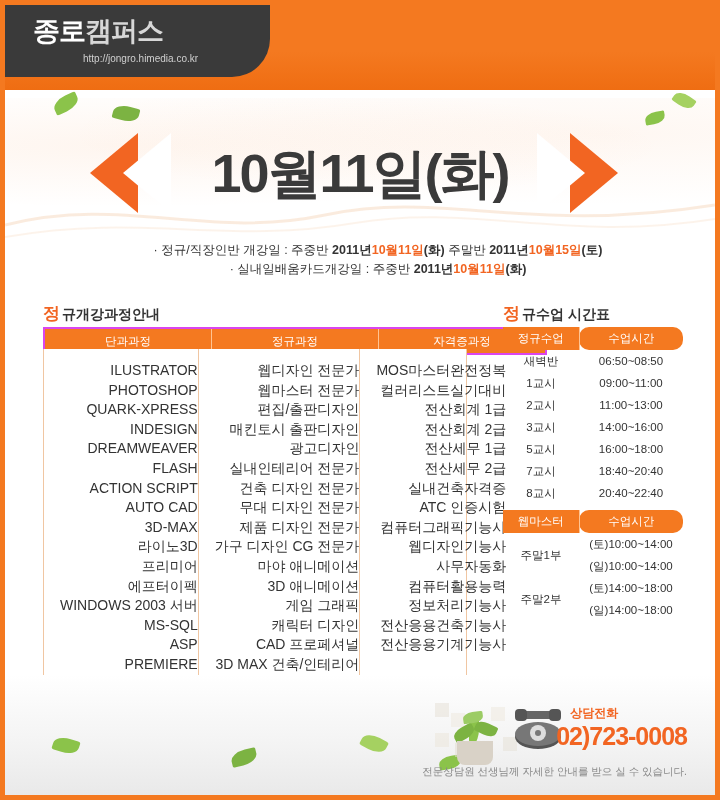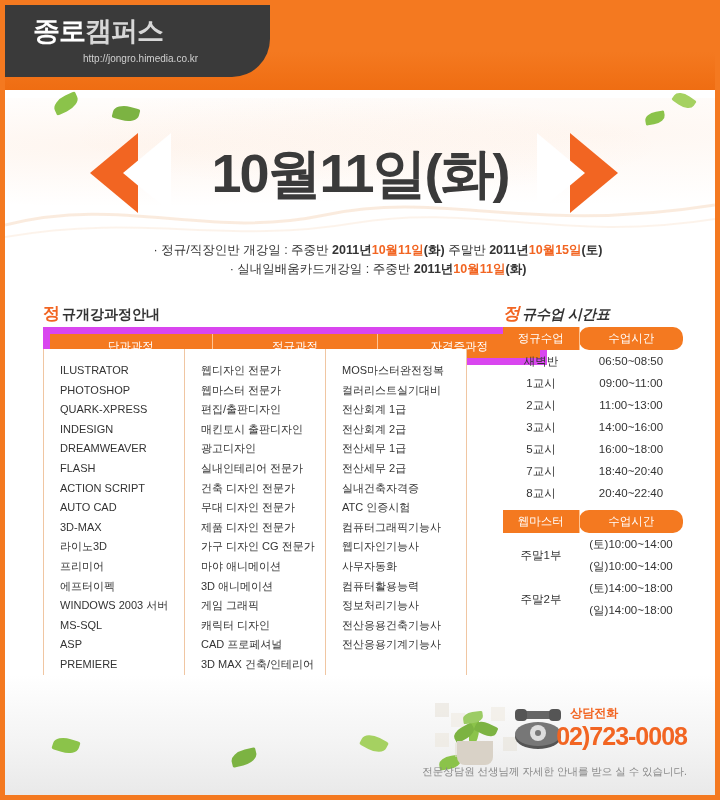--- a/index.html
+++ b/index.html
@@ -117,21 +117,21 @@
     font-size:14px;font-weight:bold;color:#333;
   }
   .sec-title .jeong{
     display:inline-block;
     color:#f26522;font-size:17px;font-weight:bold;
     margin-right:2px;
   }
   
   .left-table{
     position:absolute;left:38px;top:322px;width:504px;
-    border:7px solid #d946ef;
+    border:2px solid #d946ef;
     border-collapse:collapse;
   }
   .left-table th{
     background:#f47920;color:#fff;
     font-size:11.5px;font-weight:normal;
     height:22px;
     border-right:1px solid #ffc391;
   }
   .left-table th:last-child{border-right:none;}
   .cols{
@@ -143,23 +143,24 @@
   }
   .col{
     flex:1;
     border-right:1px solid #f0c6a2;
     padding:12px 0 0 16px;
     box-sizing:border-box;
   }
   .col:last-child{border-right:none;}
   .col li{
     list-style:none;
-    font-size:11px;color:#333;
+    font-size:14px;color:#333;
     line-height:19.6px;
     white-space:nowrap;
+    text-align:right;
   }
   .col ul{margin:0;padding:0;}
   
   .rt{
     position:absolute;
     width:180px;
     border-collapse:collapse;
   }
   .rt th{
     background:#f47920;color:#fff;
@@ -255,21 +256,21 @@
     </div>
     <div class="row">
       <span>· 실내일배움카드개강일  :   주중반 </span><b>2011년</b><span class="hl">10월11일</span><b>(화)</b>
     </div>
   </div>
 
   <div class="sec-title" style="left:38px;top:297px;">
     <span class="jeong">정</span><span>규개강과정안내</span>
   </div>
 
-  <div class="sec-title" style="left:498px;top:297px;font-style:italic;">
+  <div class="sec-title" style="left:498px;top:297px;">
     <span class="jeong">정</span><span>규수업 시간표</span>
   </div>
 
   <table class="left-table">
     <tbody>
         <tr>
       <th style="width:33.33%">단과과정</th>
       <th style="width:33.33%">정규과정</th>
       <th style="width:33.33%">자격증과정</th>
     </tr>

